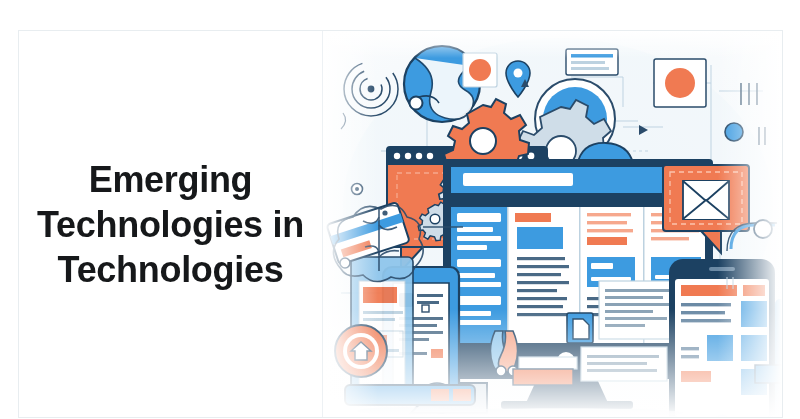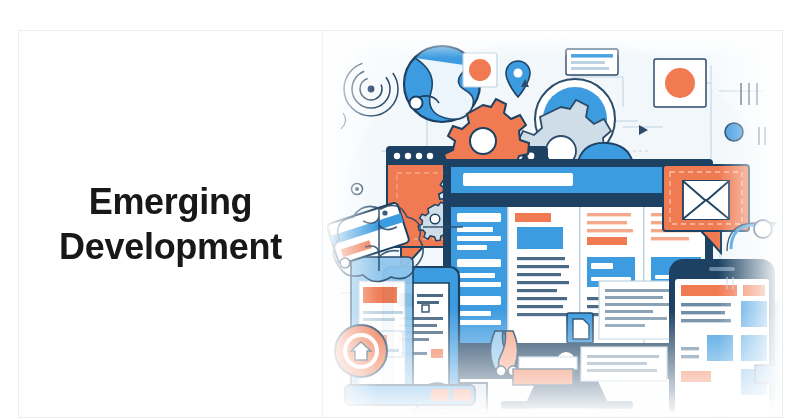--- a/index.html
+++ b/index.html
@@ -53,21 +53,22 @@
 </style>
 </head>
 <body>
 
 <div id="slide">
   <div id="card">
 
     <div id="text-panel">
       <h1 id="title">
         <span class="ln">Emerging</span>
-        <span class="ln">Development</span>
+        <span class="ln">Technologies in</span>
+        <span class="ln">Technologies</span>
       </h1>
     </div>
 
     <div id="art-panel">
       <svg id="art" viewBox="0 0 459 386" preserveAspectRatio="xMidYMid slice">
         <defs>
           <linearGradient id="gFade" x1="0" y1="0" x2="0" y2="1">
             <stop offset="0.72" stop-color="#ffffff" stop-opacity="0"></stop>
             <stop offset="1" stop-color="#ffffff" stop-opacity="1"></stop>
           </linearGradient>

